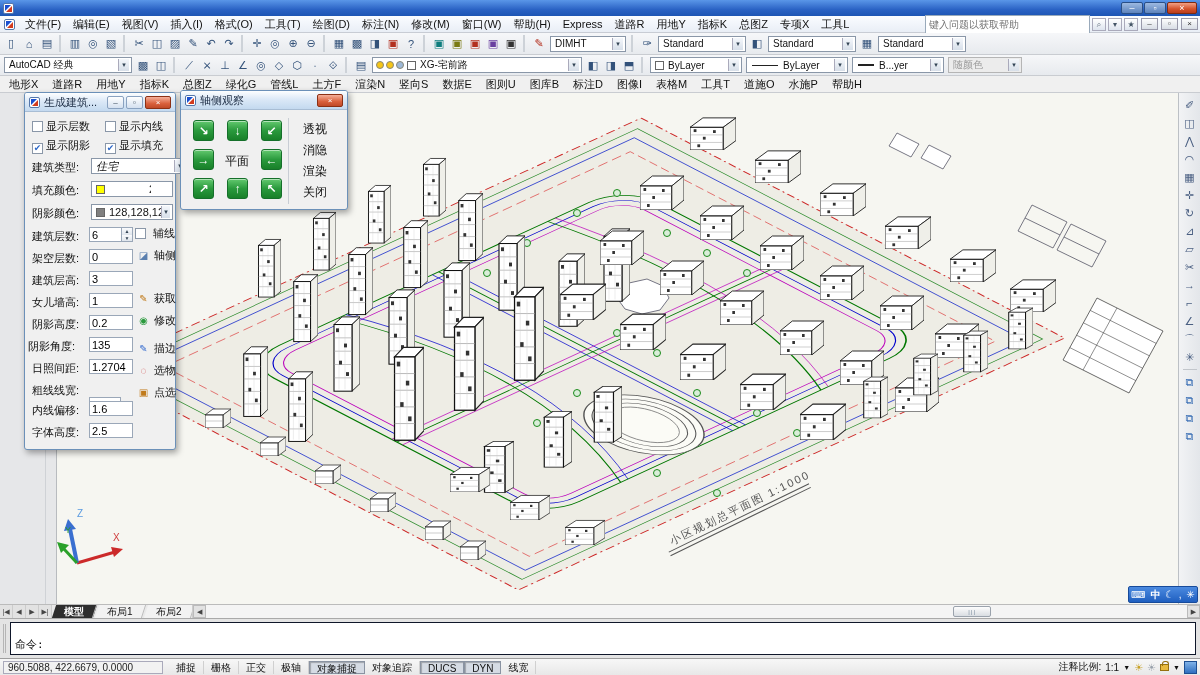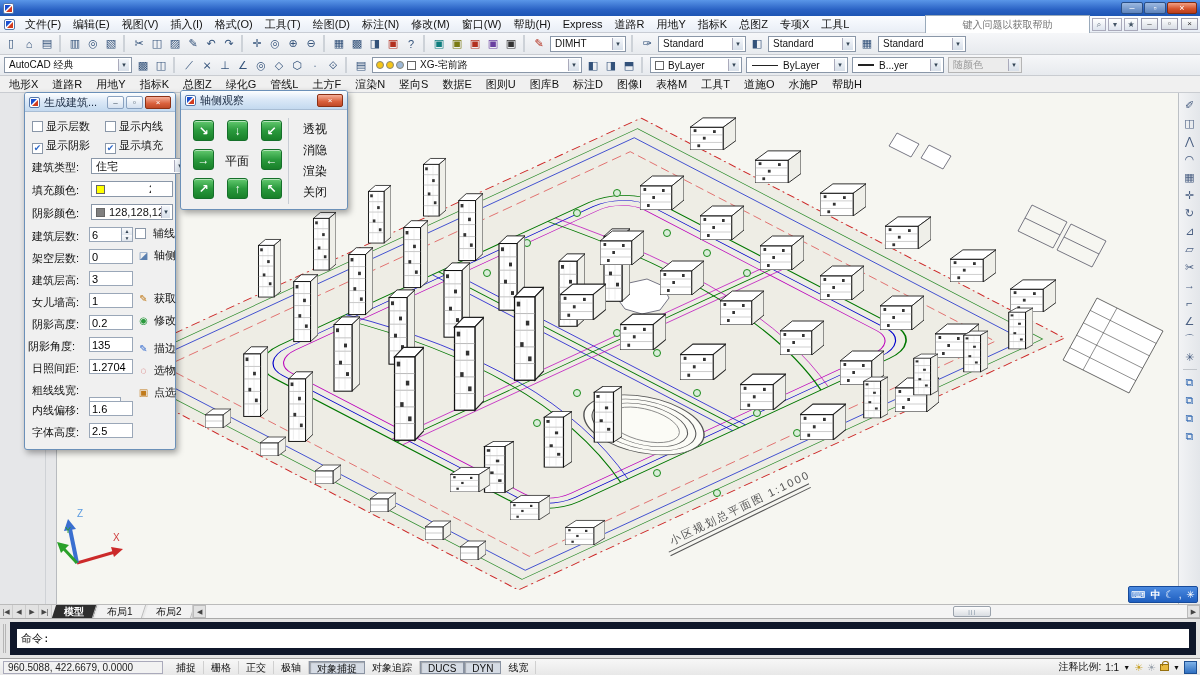--- a/index.html
+++ b/index.html
@@ -18,21 +18,21 @@
   .wbtn { width:22px; height:12px; font-size:9px; line-height:10px; text-align:center; color:#fff;
     background:linear-gradient(#9db9e0,#5d83bd); border:1px solid #2a4f86; border-radius:2px; }
   .wbtn.close { width:30px; background:linear-gradient(#f2a085,#d4512a 60%,#b93d1c); border-color:#7e2a12; }
 
   
   .menubar { position:absolute; left:0; top:16px; width:1200px; height:17px; background:linear-gradient(#fafcff,#e9eef6);
     border-bottom:1px solid #c8ccd4; display:flex; align-items:center; padding:0 2px; }
   .docicon { width:11px; height:11px; margin:0 4px 0 2px; }
   .menuitem { padding:1px 6px; white-space:nowrap; font-size:11px; }
   .helpbox { margin-left:auto; display:flex; align-items:center; gap:2px; }
-  .helpinput { width:165px; height:19px; font-size:10px; border:1px solid #9ab; background:#fff; padding:0 3px; color:#888;text-align:center; }
+  .helpinput { width:165px; height:19px; font-size:10px; border:1px solid #9ab; background:#fff; padding:0 3px; color:#888; }
   .mini { width:14px; height:13px; border:1px solid #aab; background:linear-gradient(#fff,#dde4ee); font-size:8px; line-height:11px; text-align:center; color:#456; }
   .docbtn { width:17px; height:12px; border:1px solid #99a; background:linear-gradient(#fdfdfd,#d8dde5); font-size:8px; line-height:10px; text-align:center; color:#333; margin-left:1px; }
 
   
   .tb { position:absolute; left:0; width:1200px; background:linear-gradient(#f6f7f9,#e7eaee); border-bottom:1px solid #c9ccd1; display:flex; align-items:center; padding:0 2px; }
   .tbA { top:33px; height:22px; }
   .tbB { top:55px; height:21px; }
   .tbMenu { top:76px; height:17px; background:#f0f0f0; }
   .grip { width:4px; height:80%; border-left:2px solid #cdd2d8; margin:0 3px; }
   .ticn { width:18px; height:17px; display:inline-flex; align-items:center; justify-content:center;
@@ -86,21 +86,21 @@
   .hscroll { flex:1; position:relative; background:#f4f4f4; border-left:1px solid #ccc; }
   .hthumb { position:absolute; left:760px; top:1px; width:38px; height:11px; background:linear-gradient(#fdfdfd,#d9dde2); border:1px solid #9aa2ac; border-radius:2px; font-size:6px; letter-spacing:1px; text-align:center; line-height:10px; color:#789; }
   .harrow { position:absolute; top:0; width:13px; height:13px; background:#e2e2e2; border:1px solid #bbb; font-size:7px; line-height:12px; text-align:center; color:#444; }
 
   
   .ime { position:absolute; left:1128px; top:586px; width:70px; height:17px; background:linear-gradient(#4b8ae0,#1f5fc0); border:1px solid #174a9a; border-radius:2px; display:flex; align-items:center; justify-content:space-around; color:#fff; font-size:10px; }
 
   
   .cmd { position:absolute; left:0; top:618px; width:1200px; height:40px; background:#e4e4e4; border-top:1px solid #a9a9a9; padding:3px 4px 3px 10px; }
   .cmd:before { content:""; position:absolute; left:3px; top:5px; bottom:5px; border-left:3px double #b5b5b5; }
-  .cmdinner { width:100%; height:100%; background:#fff; border:7px solid #0f172a; position:relative;
+  .cmdinner { width:100%; height:100%; background:#fff; border:1px solid #0f172a; position:relative;
     font-family:"DejaVu Sans Mono","Liberation Mono",monospace; font-size:11px;padding-left:9px; }
   .cmdprompt { position:absolute; left:4px; bottom:2px; }
 
   
   .status { position:absolute; left:0; top:658px; width:1200px; height:17px; background:linear-gradient(#f7f7f7,#e8e8e8); border-top:1px solid #9e9e9e; display:flex; align-items:center; font-size:10px; padding:0 3px; }
   .coords { width:160px; height:13px; border:1px solid #aab; background:#f2f2f2; padding:0 4px; font-size:10px; color:#222; }
   .toggle { padding:0 7px; height:13px; line-height:13px; border-right:1px solid #d0d0d0; white-space:nowrap; }
   .toggle.on { background:#d5dbe4; border:1px solid #8a93a2; box-shadow:inset 1px 1px 1px rgba(0,0,0,.25); }
   .sright { margin-left:auto; display:flex; align-items:center; gap:4px; }
   .lockicn { width:9px; height:7px; background:#e8b93c; border:1px solid #96700e; position:relative; }
@@ -494,21 +494,21 @@
         <span class="dlg-btn close">×</span>
       </span>
     </div>
 
     <div class="bd" style="left:7px; top:26px;"><span class="chk"></span><span>显示层数</span></div>
     <div class="bd" style="left:80px; top:26px;"><span class="chk"></span><span>显示内线</span></div>
     <div class="bd" style="left:7px; top:45px;"><span class="chk">✔</span><span>显示阴影</span></div>
     <div class="bd" style="left:80px; top:45px;"><span class="chk">✔</span><span>显示填充</span></div>
 
     <div class="bd" style="left:7px; top:67px;">建筑类型:</div>
-    <div class="combo bd" style="left:64px; top:65px; width:97px;">
+    <div class="combo bd" style="left:64px; top:65px; width:97px;font-style:italic;">
       <span class="val">住宅</span>
         <span class="caret">▾</span>
       </div>
     <div class="bd" style="left:7px; top:90px;">填充颜色:</div>
     <div class="combo bd" style="left:64px; top:88px; width:82px;gap:40px;">
       <span class="sw" style="background:#ffff00"></span>
       <span class="val">255,255,0</span>
         <span class="caret">▾</span>
       </div>
     <div class="bd" style="left:7px; top:113px;">阴影颜色:</div>

